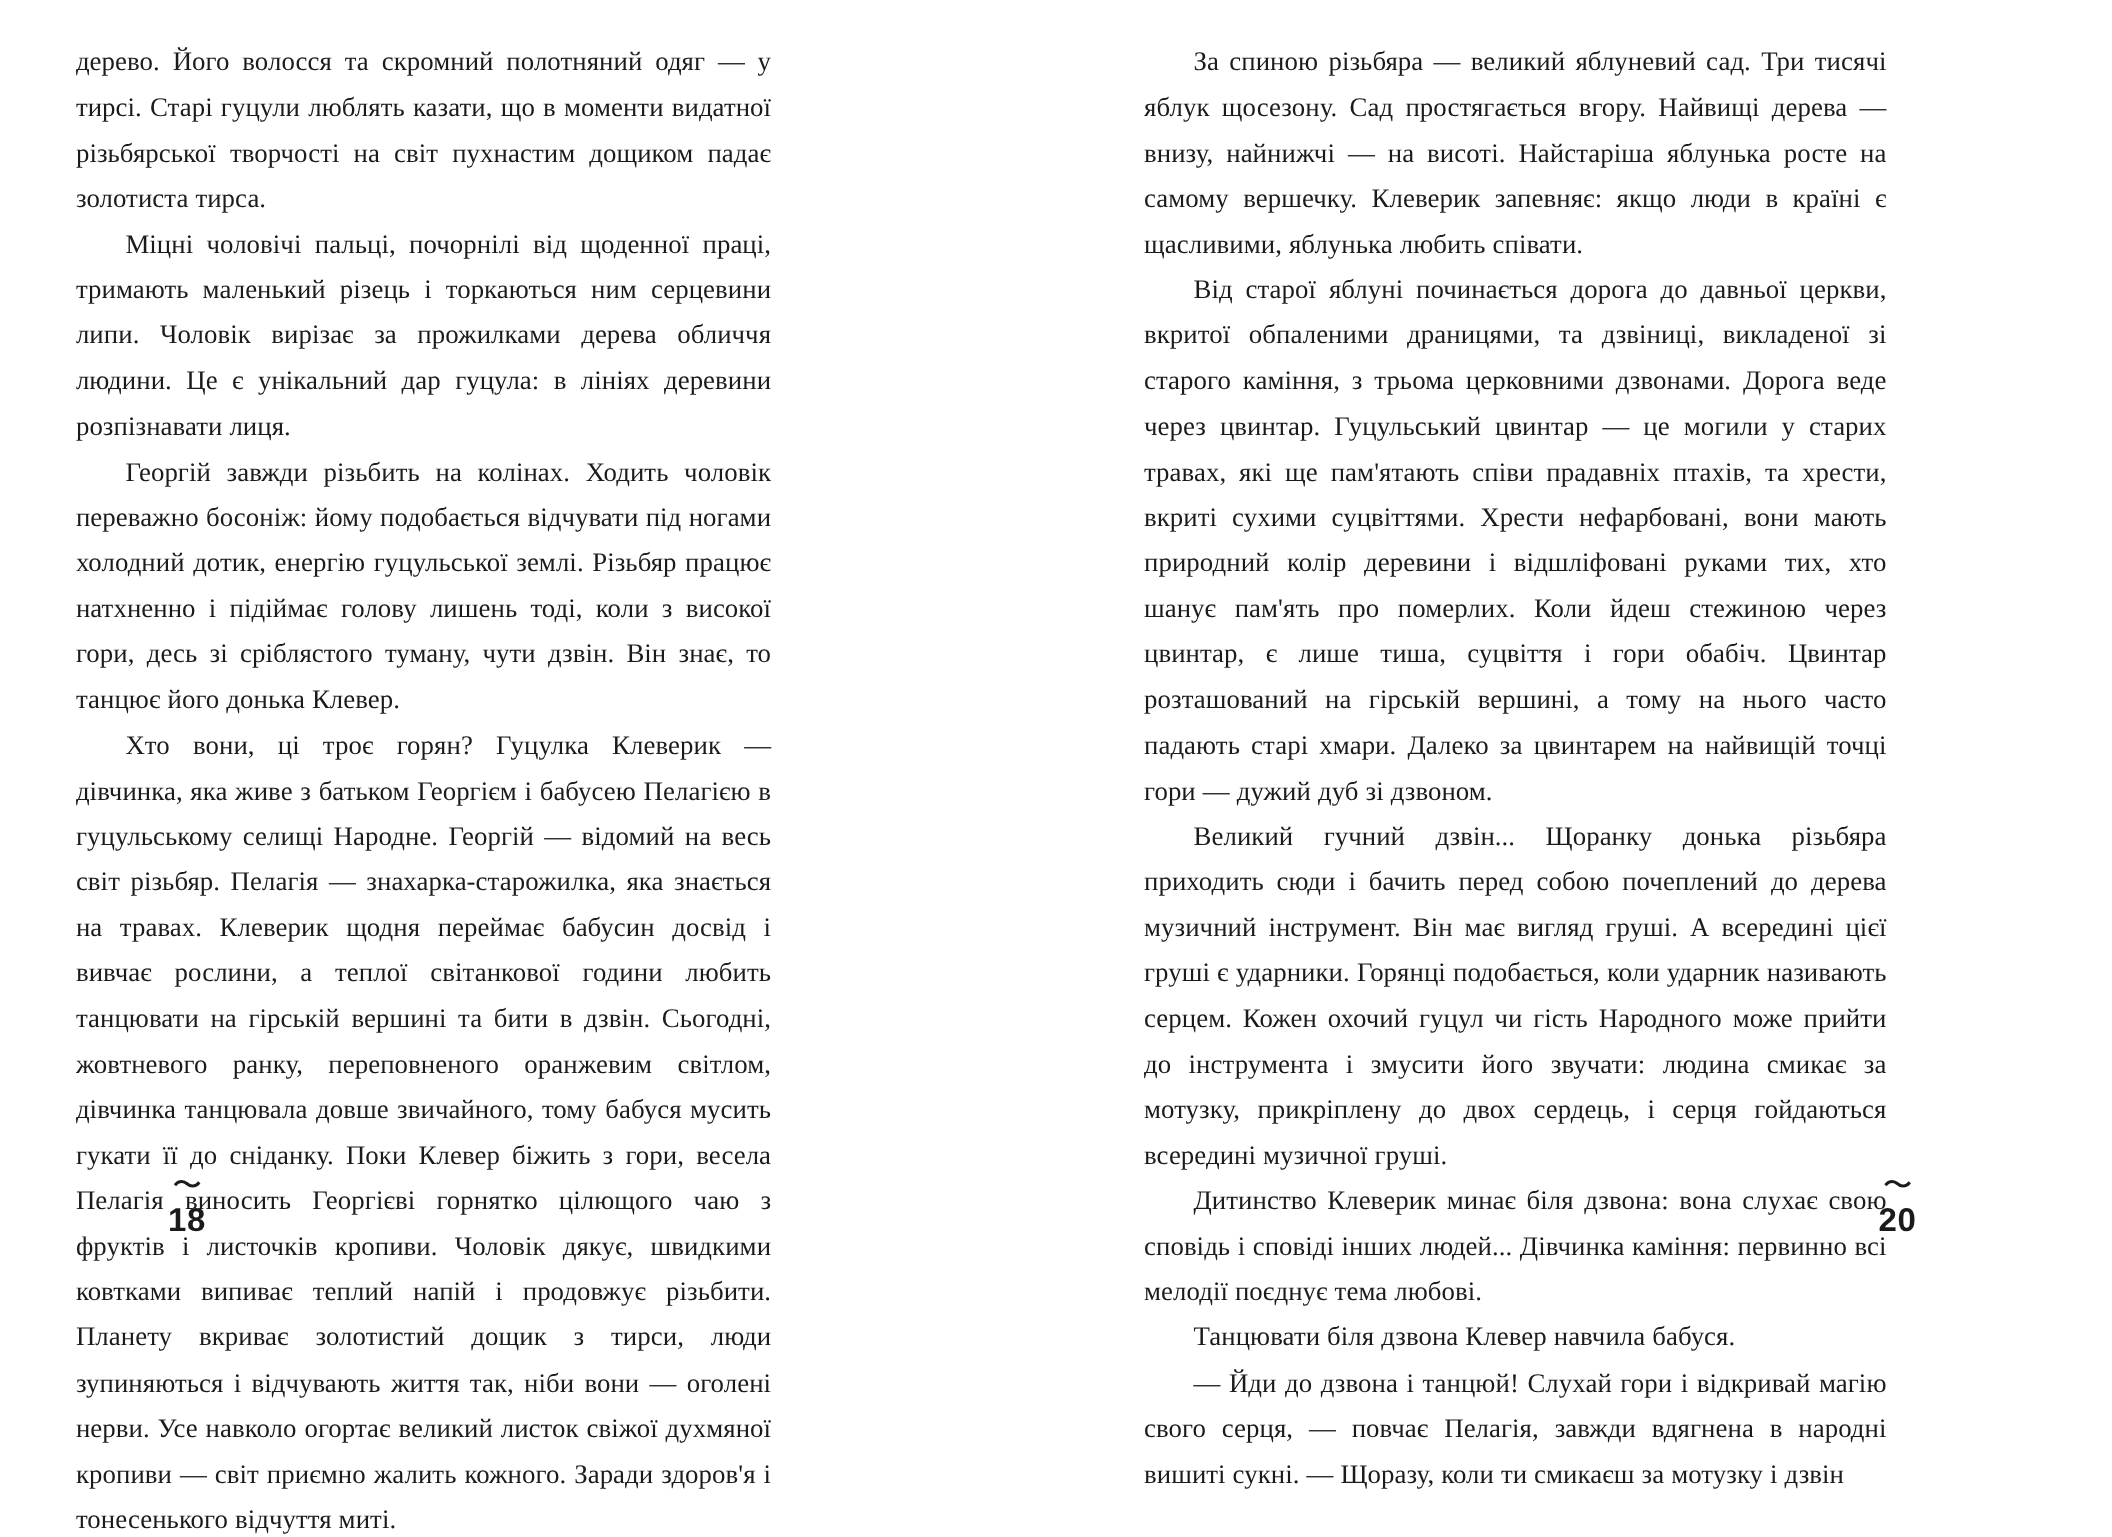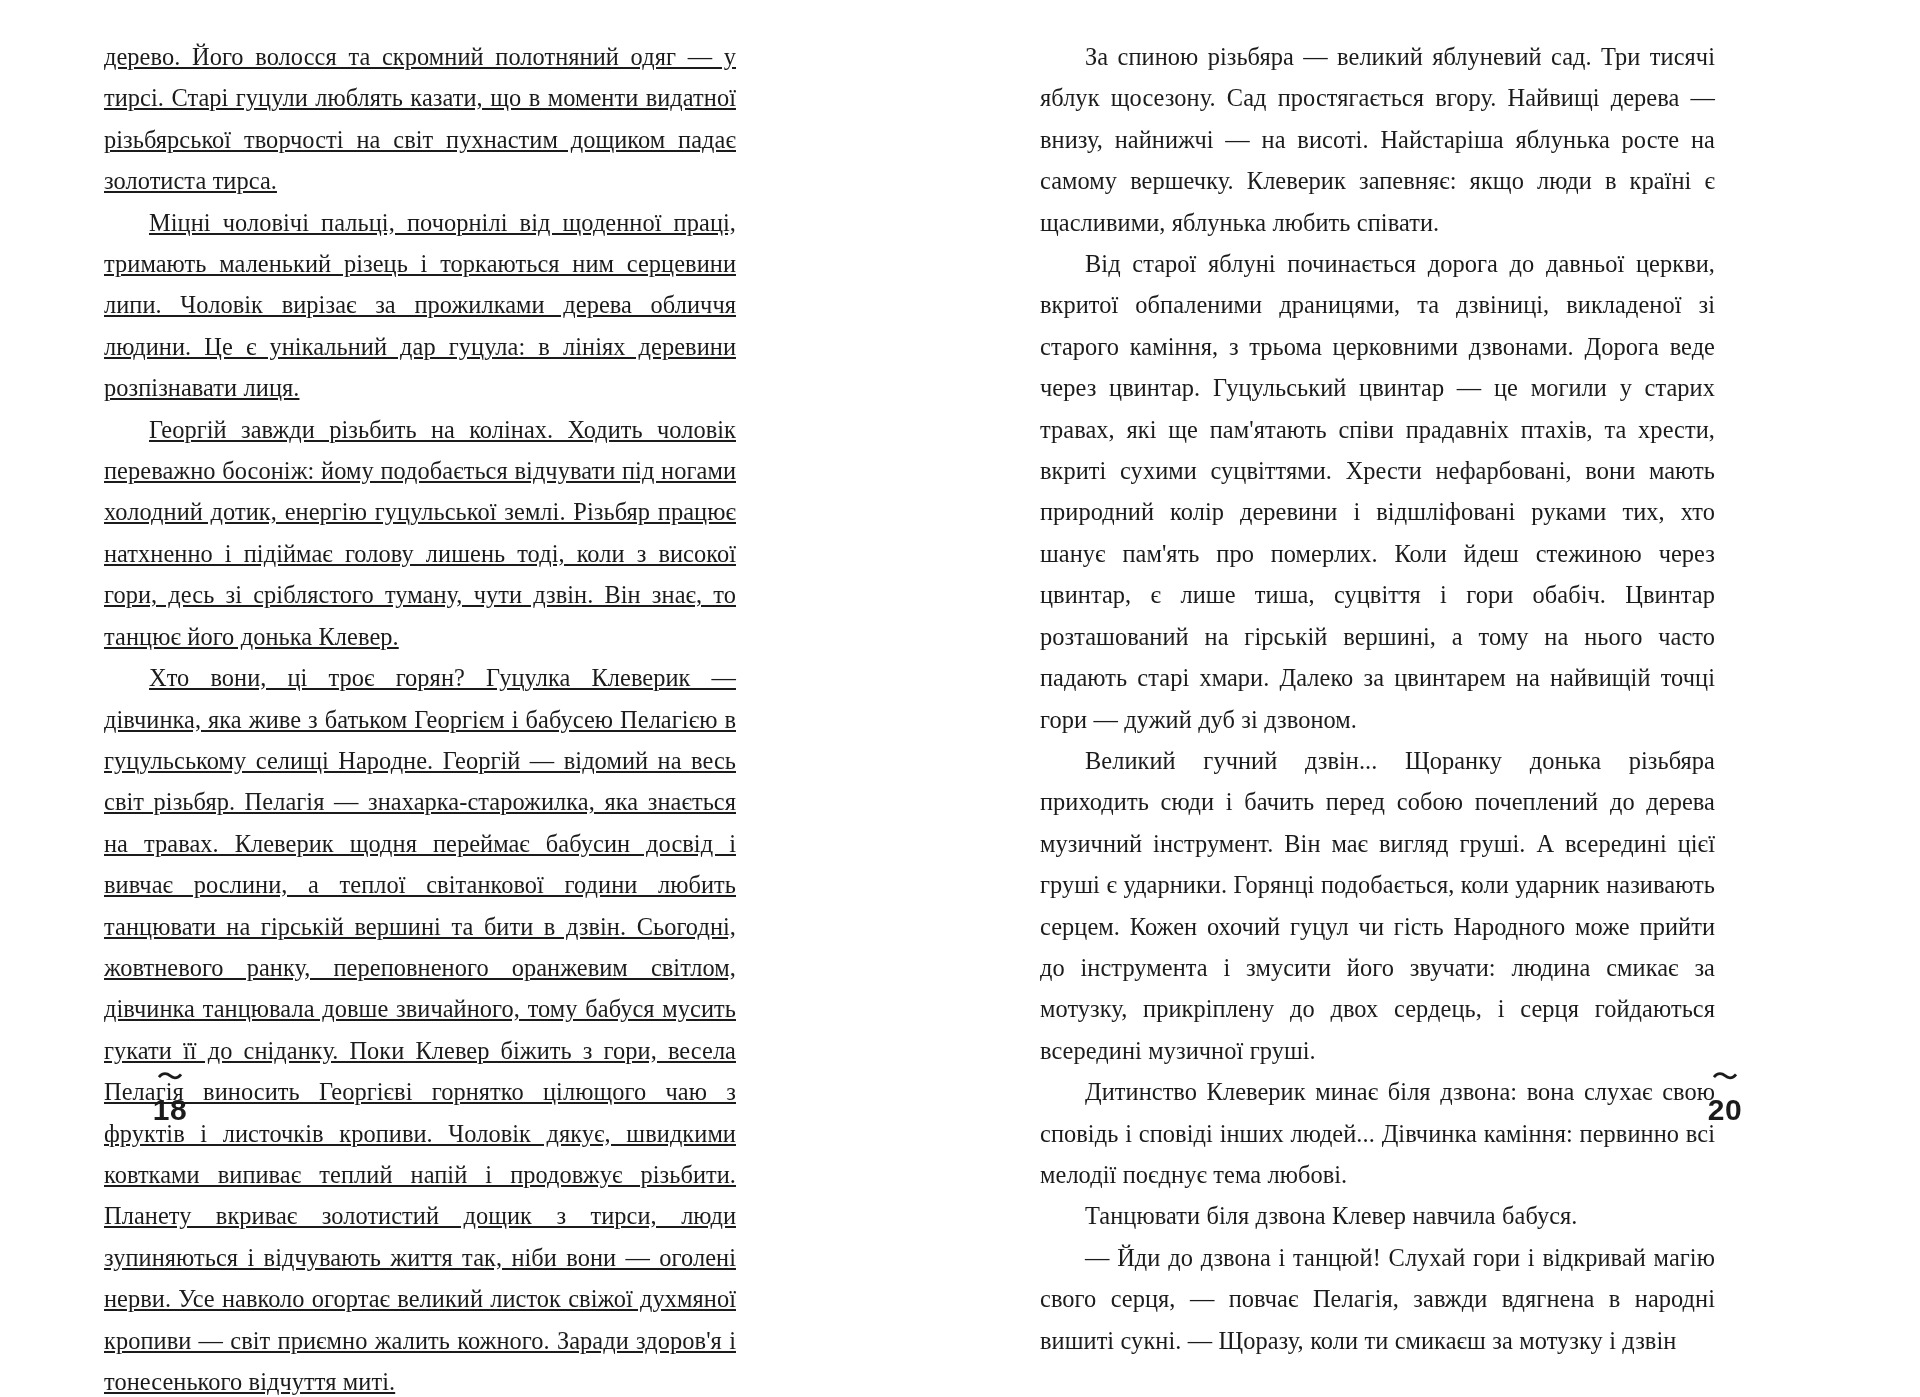--- a/index.html
+++ b/index.html
@@ -21,21 +21,21 @@
     display: flex;
     flex-direction: row;
   }
   .page {
     position: relative;
     width: 960px;
     height: 1397px;
     background: #ffffff;
     box-sizing: border-box;
   }
-  .page-left  { padding: 36px 80px 0 104px; text-decoration: underline; }
+  .page-left  { padding: 36px 80px 0 69px; }
   .page-right { padding: 36px 205px 12px 80px; }
 
   .textblock {
     width: 632px;
     font-size: 24.4px;
     line-height: 41.4px;
     text-align: justify;
     text-justify: inter-word;
     hyphens: manual;
     -webkit-hyphens: manual;

